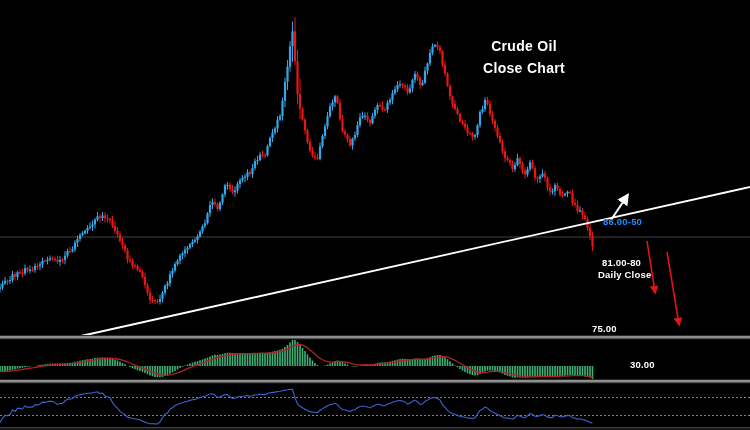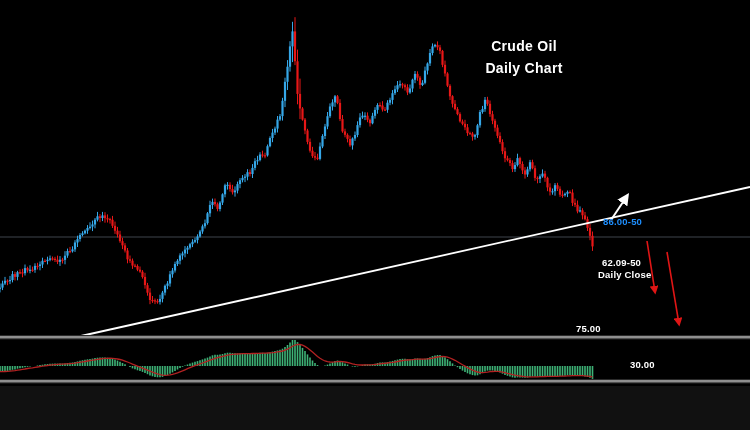--- a/index.html
+++ b/index.html
@@ -1,31 +1,31 @@
 <!DOCTYPE html>
 <html style="--bg: #000000; --bull: #35A7E8; --bear: #E81717; --trendline: #FFFFFF; --macd-bar: #3EB377; --macd-signal: #B22222; --oscillator-line: #3C64D0; --grid: #3E454D; --dotted-level: #828282; --label-blue: #1E8FFF; --label-white: #FFFFFF; --arrow-red: #E01515;"><head>
 <meta charset="utf-8">
 <style>
   html,body{margin:0;padding:0;background:#111;}
-  .stage{position:relative;width:750px;height:386px;background:var(--bg,#000);
+  .stage{position:relative;width:750px;height:430px;background:var(--bg,#000);
          overflow:hidden;font-family:"Liberation Sans",sans-serif;}
   svg.chart{position:absolute;left:0;top:0;display:block;}
   .sep{position:absolute;left:0;width:750px;height:5px;
        background:linear-gradient(to bottom,#2b2b2b 0,#2b2b2b 1px,#8f8f8f 1px,#8f8f8f 3px,#505050 3px,#505050 4px,#141414 4px);}
   .sep1{top:335px;}
   .sep2{top:379px;}
   .sep3{top:427px;height:3px;
        background:linear-gradient(to bottom,#454545 0,#454545 1px,#181818 1px);}
   .ann{position:absolute;color:var(--label-white,#fff);font-weight:bold;white-space:nowrap;}
   .ann-title{left:451px;top:35px;width:146px;text-align:center;font-size:14px;line-height:22px;letter-spacing:.3px;}
   .lbl{font-size:9.5px;letter-spacing:.2px;margin-top:36px;}
   .ann-86{left:603px;top:180px;color:var(--label-blue,#1E8FFF);}
   .ann-81{left:602px;top:221px;}
   .ann-dc{left:598px;top:233px;}
-  .ann-75{left:576px;top:287px;}
+  .ann-75{left:592px;top:287px;}
   .ann-70{left:630px;top:323px;}
 </style>
 </head>
 <body>
 
 <div class="stage">
   <svg class="chart" id="chart-svg" width="750" height="430">
     <defs>
       <clipPath id="clip-main">
           <rect x="0" y="0" width="750" height="335"></rect>
@@ -772,20 +772,20 @@
         <line x1="667" y1="252" x2="679" y2="324" stroke="#E01515" stroke-width="1.6" marker-end="url(#head-r)"></line>
       </g>
   </svg>
 
   <div class="sep sep1"></div>
   <div class="sep sep2"></div>
   <div class="sep sep3"></div>
 
   <div class="ann ann-title">
     <div>Crude Oil</div>
-    <div>Daily Chart</div>
+    <div>Close Chart</div>
   </div>
   <div class="ann lbl ann-86">86.00-50</div>
-  <div class="ann lbl ann-81">62.09-50</div>
+  <div class="ann lbl ann-81">81.00-80</div>
   <div class="ann lbl ann-dc">Daily Close</div>
   <div class="ann lbl ann-75">75.00</div>
   <div class="ann lbl ann-70">30.00</div>
 </div>
 
 </body></html>

